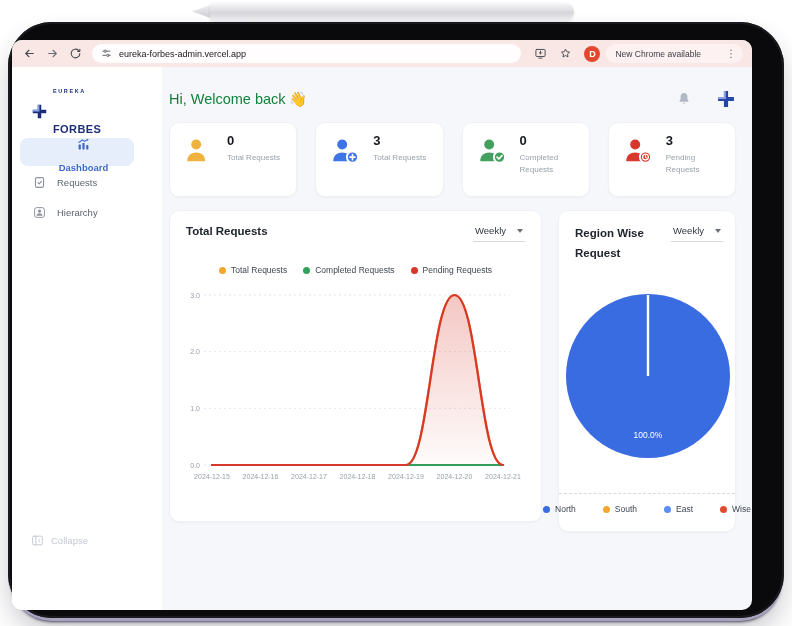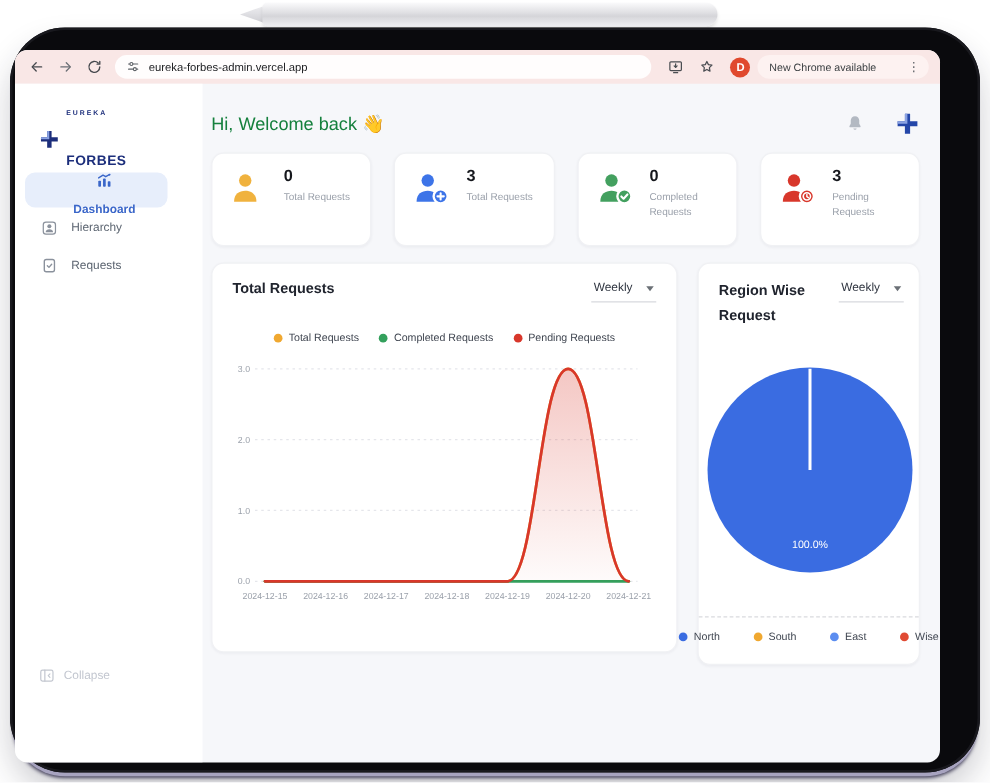--- a/index.html
+++ b/index.html
@@ -189,36 +189,36 @@
                     <rect x="10" y="9" width="4" height="12" rx="1.2" fill="currentColor"></rect>
                     <rect x="17" y="13" width="4" height="8" rx="1.2" fill="currentColor"></rect>
                     <path d="M3.5 8 L10 3.8 14 6.2 20 2.8" fill="none" stroke="currentColor" stroke-width="2" stroke-linecap="round" stroke-linejoin="round"></path>
                     <path d="M20.8 2.4l-3.4.3 2.9 2.3z" fill="currentColor"></path>
                   </svg>
                 </span>
                 <span>Dashboard</span>
               </div>
               <div class="side-item">
                 <span class="s-icon">
+                  <svg viewBox="0 0 24 24" fill="none" stroke="currentColor" stroke-width="2" stroke-linecap="round" stroke-linejoin="round">
+                    <rect x="4.5" y="3" width="15" height="18" rx="3"></rect>
+                    <path d="M9 12.2l2.4 2.4 4-4.6"></path>
+                  </svg>
+                </span>
+                <span>Requests</span>
+              </div>
+              <div class="side-item">
+                <span class="s-icon">
                   <svg viewBox="0 0 24 24">
                     <rect x="3" y="3" width="18" height="18" rx="4" fill="none" stroke="currentColor" stroke-width="1.8"></rect>
                     <circle cx="12" cy="9.3" r="3" fill="currentColor"></circle>
                     <path d="M6.5 18.2c0-3 2.5-4.6 5.5-4.6s5.5 1.6 5.5 4.6z" fill="currentColor"></path>
                   </svg>
                 </span>
                 <span>Hierarchy</span>
-              </div>
-              <div class="side-item">
-                <span class="s-icon">
-                  <svg viewBox="0 0 24 24" fill="none" stroke="currentColor" stroke-width="2" stroke-linecap="round" stroke-linejoin="round">
-                    <rect x="4.5" y="3" width="15" height="18" rx="3"></rect>
-                    <path d="M9 12.2l2.4 2.4 4-4.6"></path>
-                  </svg>
-                </span>
-                <span>Requests</span>
               </div>
             </nav>
           <div class="collapse-btn">
             <svg viewBox="0 0 24 24" fill="none" stroke="currentColor" stroke-width="1.8" stroke-linecap="round" stroke-linejoin="round">
                 <rect x="3" y="4" width="18" height="16" rx="2.5"></rect>
                 <path d="M9 4v16"></path>
                 <path d="M16.5 9.5L14 12l2.5 2.5"></path>
               </svg>
             <span>Collapse</span>
           </div>

